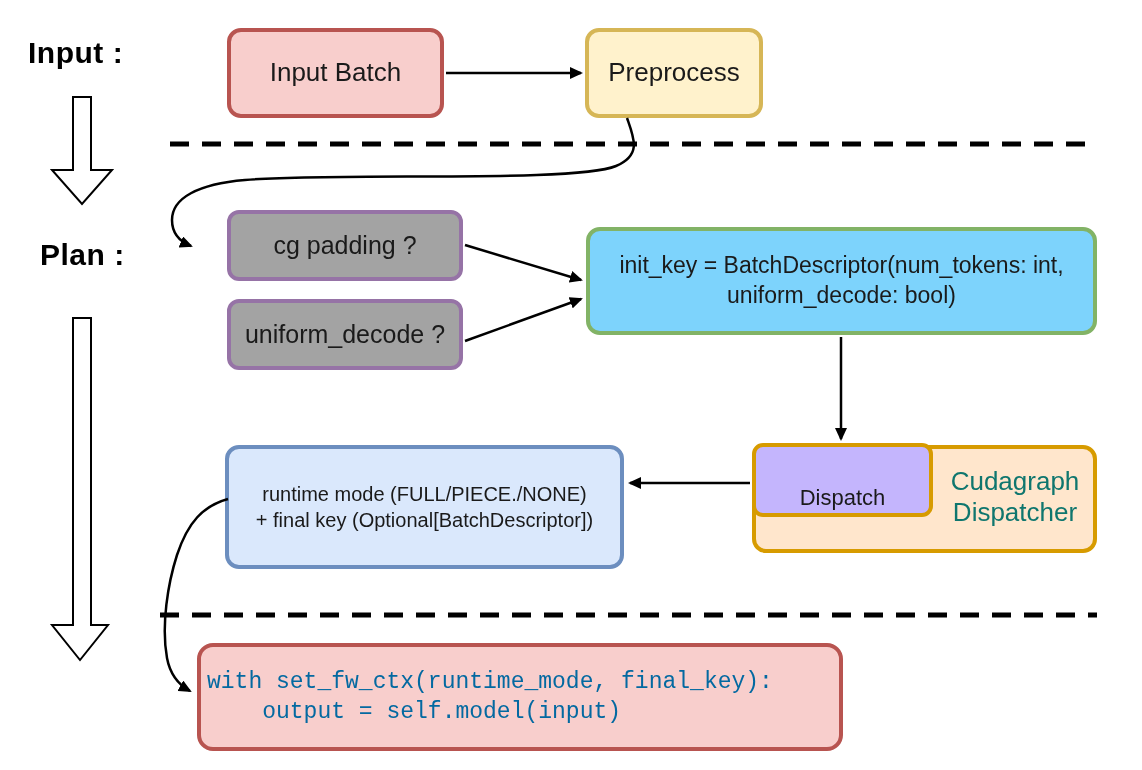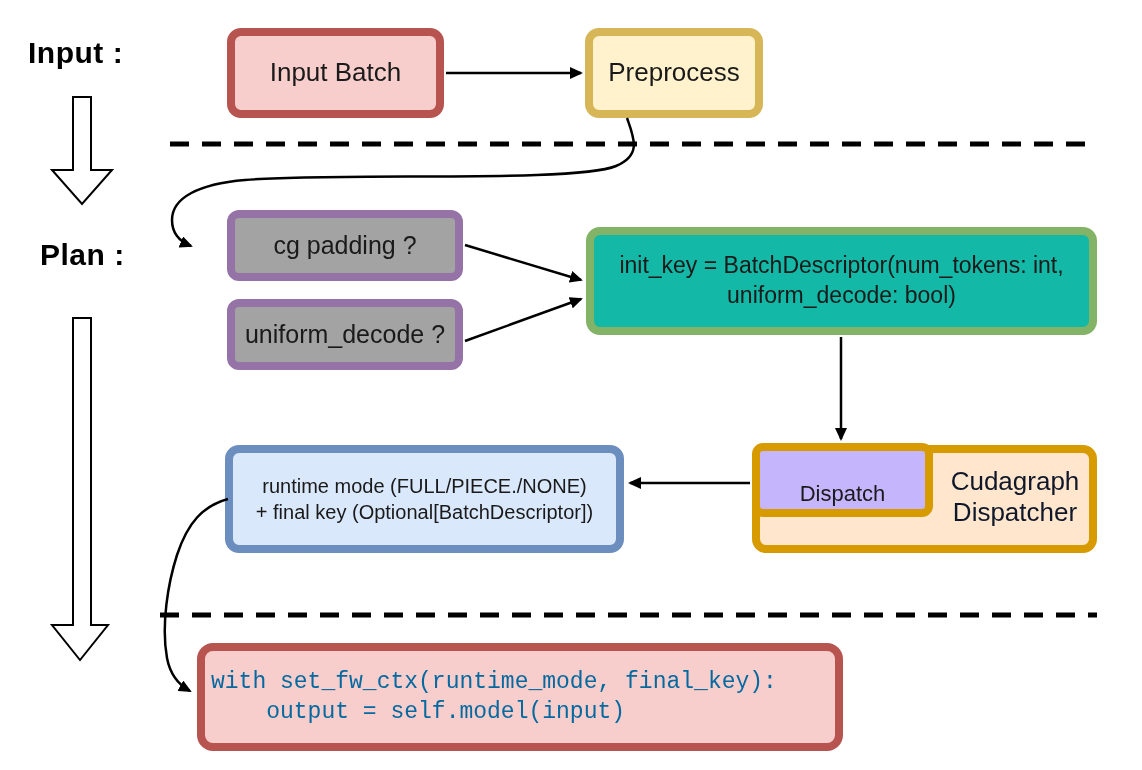--- a/index.html
+++ b/index.html
@@ -3,42 +3,42 @@
 <meta charset="utf-8">
 <style>
   html,body{margin:0;padding:0;background:#ffffff;}
   #canvas{
     position:relative;width:1142px;height:770px;background:#ffffff;overflow:hidden;
     font-family:"Liberation Sans",sans-serif;color:#1a1a1a;text-decoration:underline;
   }
   .stage-label{position:absolute;font-weight:bold;font-size:30px;color:#000;letter-spacing:0.5px;}
   .node{
     position:absolute;display:flex;align-items:center;justify-content:center;
-    border-radius:14px;border:8px solid #c2410c;text-align:center;box-sizing:border-box;
+    border-radius:14px;border:4px solid #c2410c;text-align:center;box-sizing:border-box;
     line-height:1.3;
   }
   .node .lines{width:100%;}
   .red   {background:#f8cecc;border-color:#b85450;}
   .yellow{background:#fff2cc;border-color:#d6b656;}
   .purple{background:#a3a3a3;border-color:#9673a6;}
-  .green {background:#14b8a6;border-color:#82b366;}
+  .green {background:#7dd3fc;border-color:#82b366;}
   .blue  {background:#dae8fc;border-color:#6c8ebf;}
   .orange{background:#ffe6cc;border-color:#d79b00;}
   .peach {background:#c4b5fd;border-color:#d79b00;align-items:flex-end;}
   #node-input-batch   {left:227px;top:28px;width:217px;height:90px;font-size:26px;}
   #node-preprocess    {left:585px;top:28px;width:178px;height:90px;font-size:26px;}
   #node-cg-padding    {left:227px;top:210px;width:236px;height:71px;font-size:25px;border-radius:12px;}
   #node-uniform-decode{left:227px;top:299px;width:236px;height:71px;font-size:25px;border-radius:12px;}
   #node-init-key      {left:586px;top:227px;width:511px;height:108px;font-size:23px;}
-  #node-runtime-mode  {left:225px;top:445px;width:399px;height:108px;font-size:20px;}
+  #node-runtime-mode  {left:225px;top:445px;width:399px;height:124px;font-size:20px;}
   #node-cudagraph     {left:752px;top:445px;width:345px;height:108px;}
   #node-dispatch      {left:752px;top:443px;width:181px;height:74px;font-size:22px;border-radius:11px;}
   #cudagraph-label{
     position:absolute;left:933px;top:466px;width:164px;text-align:center;
-    font-size:26px;line-height:31px;color:#0f172a;
+    font-size:26px;line-height:31px;color:#0f766e;
   }
   #node-execute-code{
     left:197px;top:643px;width:646px;height:108px;
     font-family:"Liberation Mono",monospace;font-size:23px;color:#0369a1;
     justify-content:flex-start;text-align:left;border-radius:16px;
   }
   #node-execute-code .lines{padding-left:6px;}
   .pre{white-space:pre;line-height:30px;}
   #overlay{position:absolute;left:0;top:0;width:1142px;height:770px;pointer-events:none;}
 </style>

